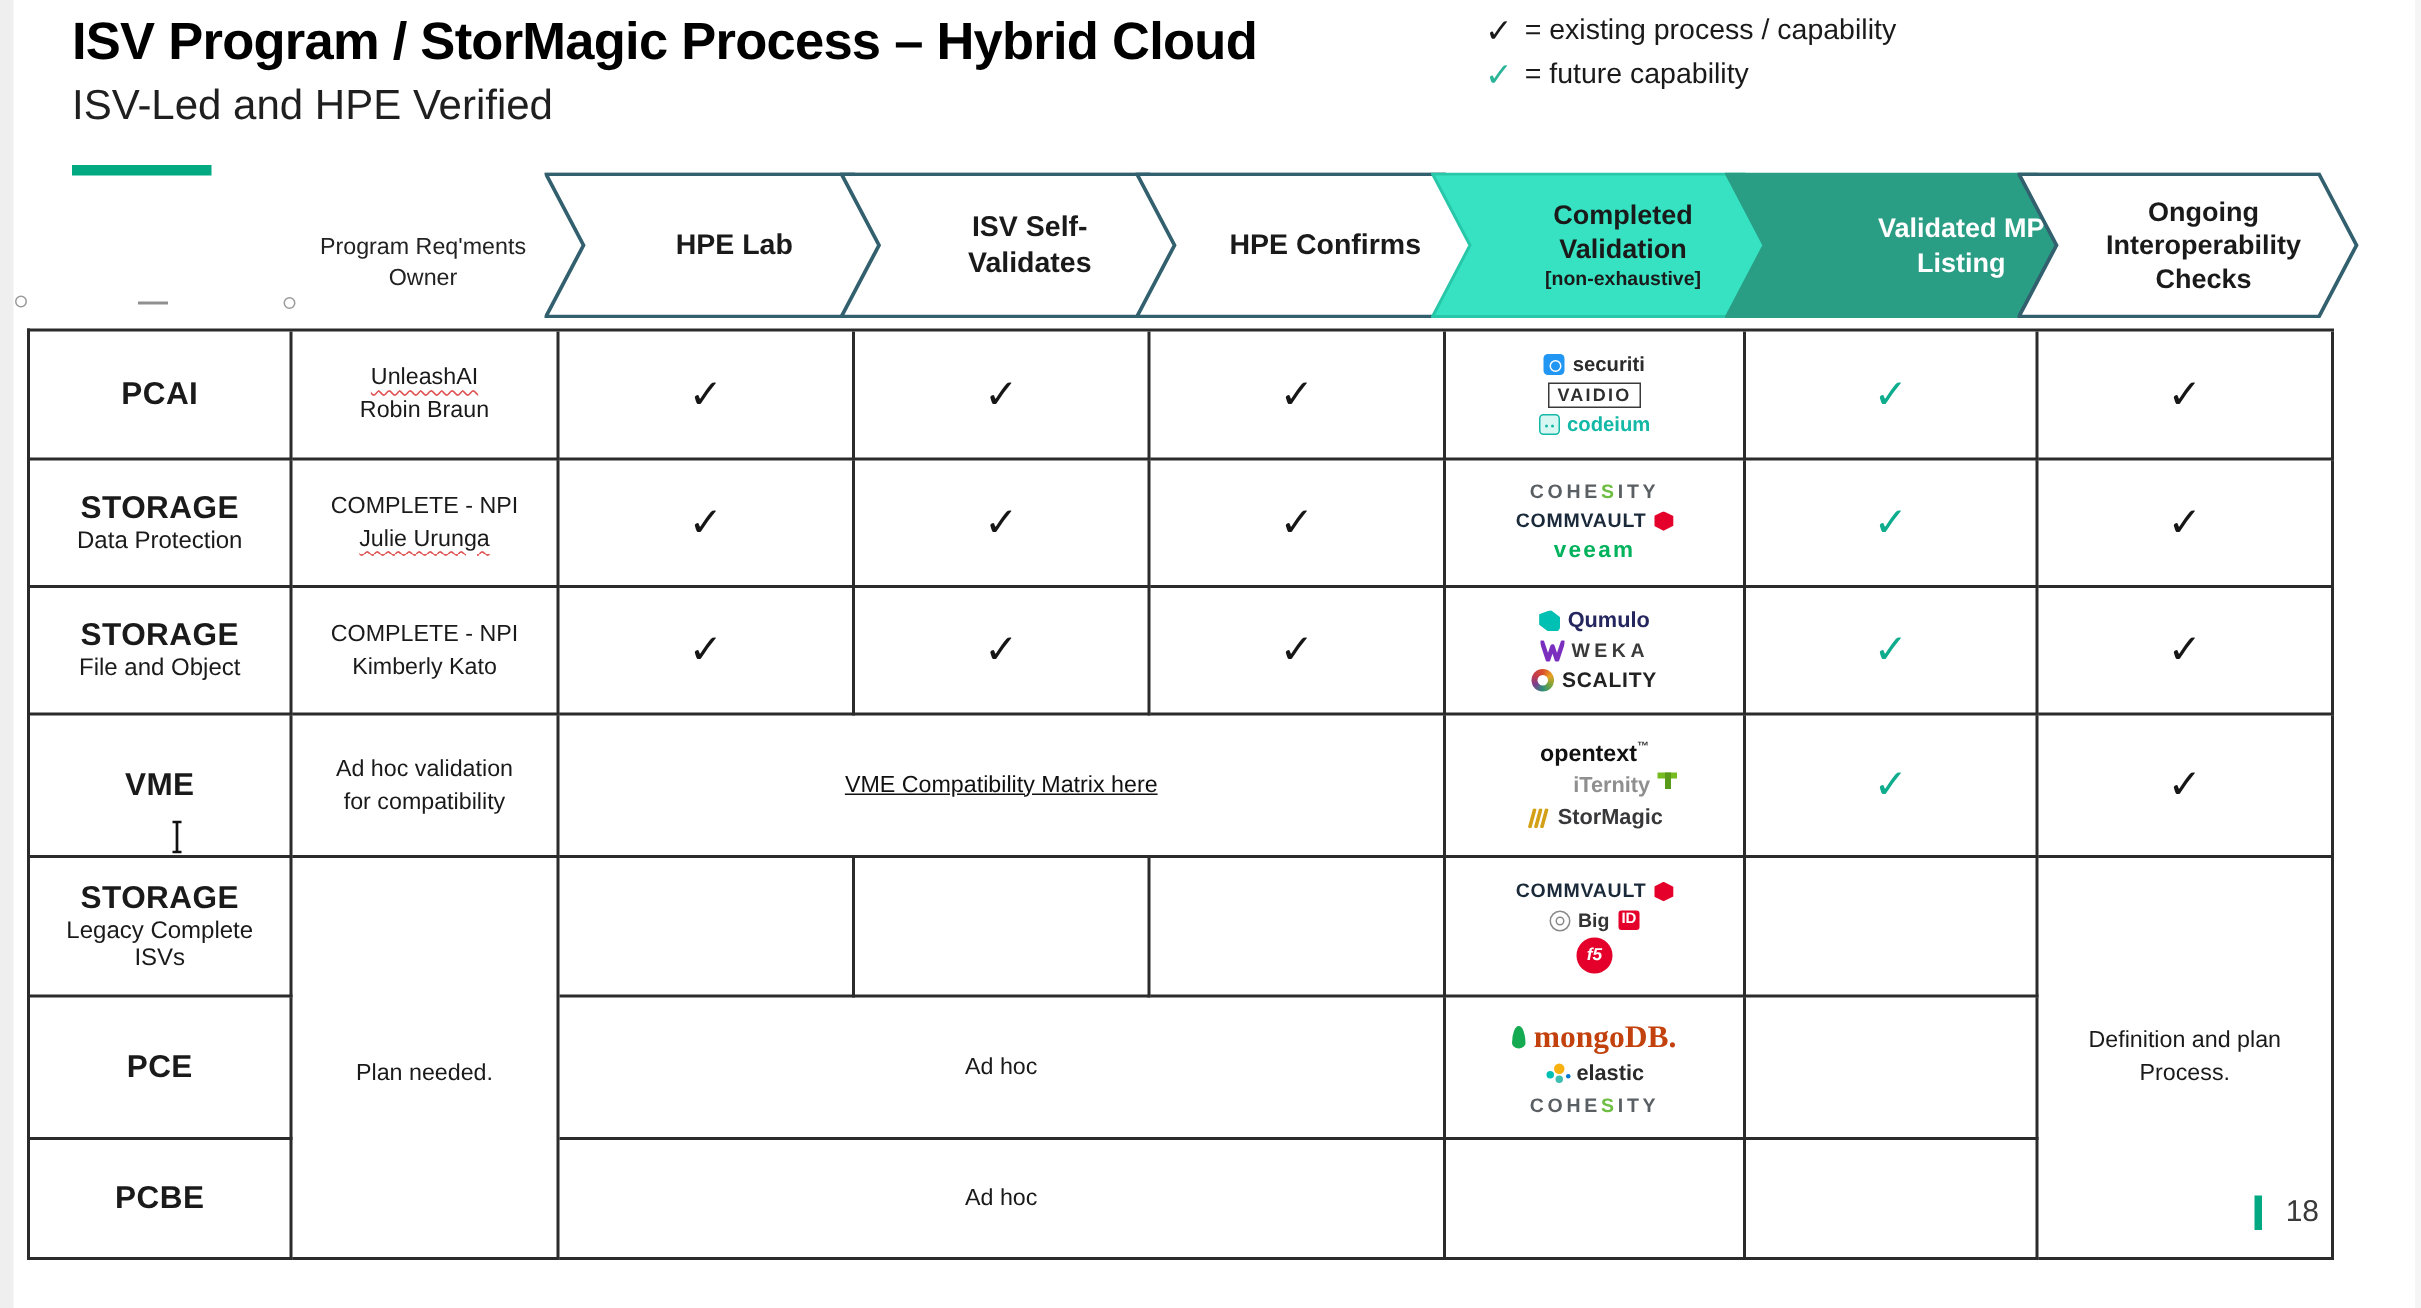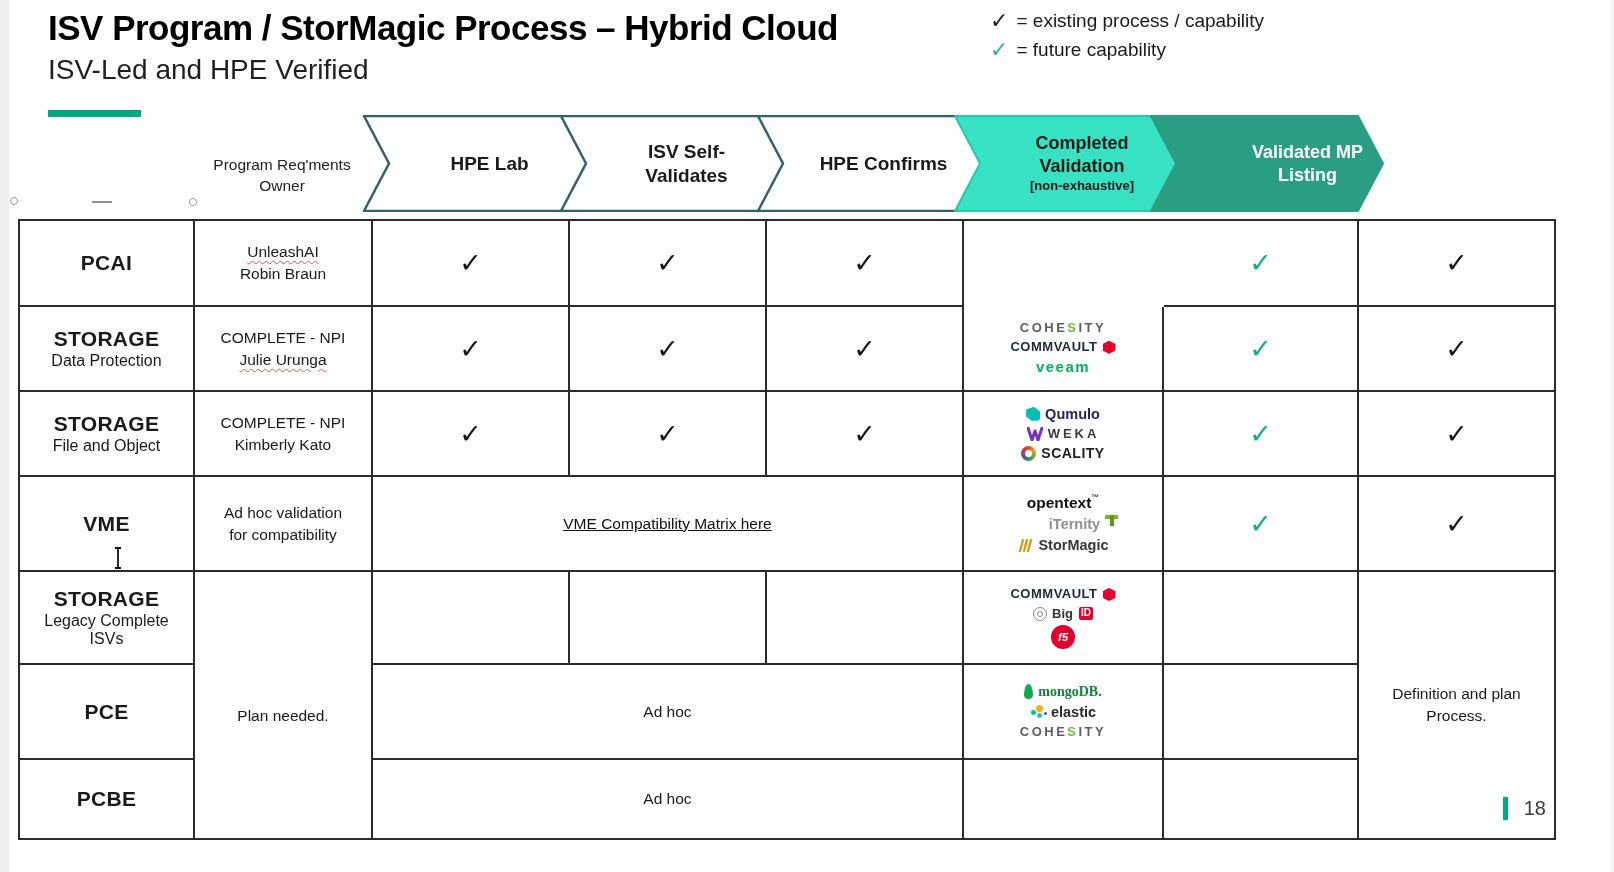--- a/index.html
+++ b/index.html
@@ -111,22 +111,22 @@
   .bigid-red { background:#e4002b; color:#fff; font-size:10px; font-weight:800;
     border-radius:2px; padding:0 2px; margin-left:1px; }
   .bigid-ic { width:14px; height:14px; border:1.6px solid #8a8a8a; border-radius:50%; position:relative; }
   .bigid-ic::after { content:""; position:absolute; left:3px; top:3px; width:4px; height:4px;
     border:1.4px solid #8a8a8a; border-radius:50%; }
 
   .f5-ic { width:24px; height:24px; background:#e4002b; border-radius:50%;
     display:flex; align-items:center; justify-content:center; color:#fff;
     font-size:11.5px; font-weight:800; font-style:italic; }
 
-  .mongodb-tx { font-family:"Liberation Serif","DejaVu Serif",serif; font-size:14px;
-    font-weight:600; color:#15803d; }
+  .mongodb-tx { font-family:"Liberation Serif","DejaVu Serif",serif; font-size:21px;
+    font-weight:600; color:#c2410c; }
   .mongodb-ic { width:9px; height:15px; background:#13aa52;
     border-radius:50% 50% 50% 50% / 75% 75% 25% 25%; }
 
   .elastic-tx { font-size:14.5px; font-weight:700; color:#2b2b2b; }
   .elastic-ic { width:16px; height:15px; position:relative; }
   .elastic-ic::before { content:""; position:absolute; left:6px; top:0; width:7px; height:7px;
     border-radius:50%; background:#f9b110; box-shadow:-6px 4px 0 -1px #00bfb3, 0 7px 0 -1px #3ebeb0, 6px 5px 0 -2px #0077cc; }
 
   
   #pageno { position:absolute; right:68px; bottom:52px; display:flex; align-items:flex-start; gap:16px; }
@@ -198,39 +198,60 @@
     </div>
   </div>
   <div class="chev chev-dark" style="left:1150px; width:235px;">
     <svg viewBox="0 0 235 97" preserveAspectRatio="none">
       <polygon points="1,1 208,1 233,48.5 208,96 1,96 26,48.5" fill="#2a9d85" stroke="#2a9d85" stroke-width="2"></polygon>
       </svg>
     <div class="chev-label" style="font-size:18px;align-items:flex-end;">
         <div class="wrapbox" style="max-width:135px;">Validated MP Listing</div>
       </div>
   </div>
+  <div class="chev" style="left:1345px; width:228px;">
+    <svg viewBox="0 0 228 97" preserveAspectRatio="none">
+      <polygon points="1,1 201,1 226,48.5 201,96 1,96 26,48.5" fill="#ffffff" stroke="#33606e" stroke-width="2.5"></polygon>
+      </svg>
+    <div class="chev-label" style="font-size:18px;">
+        <div class="wrapbox" style="max-width:150px;">Ongoing Interoperability Checks</div>
+      </div>
+  </div>
 
   <div id="table">
 
     <div class="cell" style="grid-area:1/1/2/2;">
       <div class="cat-title">PCAI</div>
     </div>
     <div class="cell" style="grid-area:1/2/2/3;">
       <div class="owner squiggly">UnleashAI</div>
       <div class="owner">Robin Braun</div>
     </div>
     <div class="cell" style="grid-area:1/3/2/4;">
         <span class="check">✓</span>
       </div>
     <div class="cell" style="grid-area:1/4/2/5;">
         <span class="check">✓</span>
       </div>
     <div class="cell" style="grid-area:1/5/2/6;">
         <span class="check">✓</span>
       </div>
+    <div class="cell logos" style="grid-area:1/6/2/7;">
+      <div class="logo">
+        <span class="ic securiti-ic"></span>
+        <span class="securiti-tx">securiti</span>
+      </div>
+      <div class="logo">
+        <span class="vaidio-box">VAIDIO</span>
+      </div>
+      <div class="logo">
+        <span class="ic codeium-ic"></span>
+        <span class="codeium-tx">codeium</span>
+      </div>
+    </div>
     <div class="cell" style="grid-area:1/7/2/8;">
         <span class="check check-green">✓</span>
       </div>
     <div class="cell" style="grid-area:1/8/2/9;">
         <span class="check">✓</span>
       </div>
 
     <div class="cell" style="grid-area:2/1/3/2;">
       <div class="cat-title">STORAGE</div>
       <div class="cat-sub">Data Protection</div>

